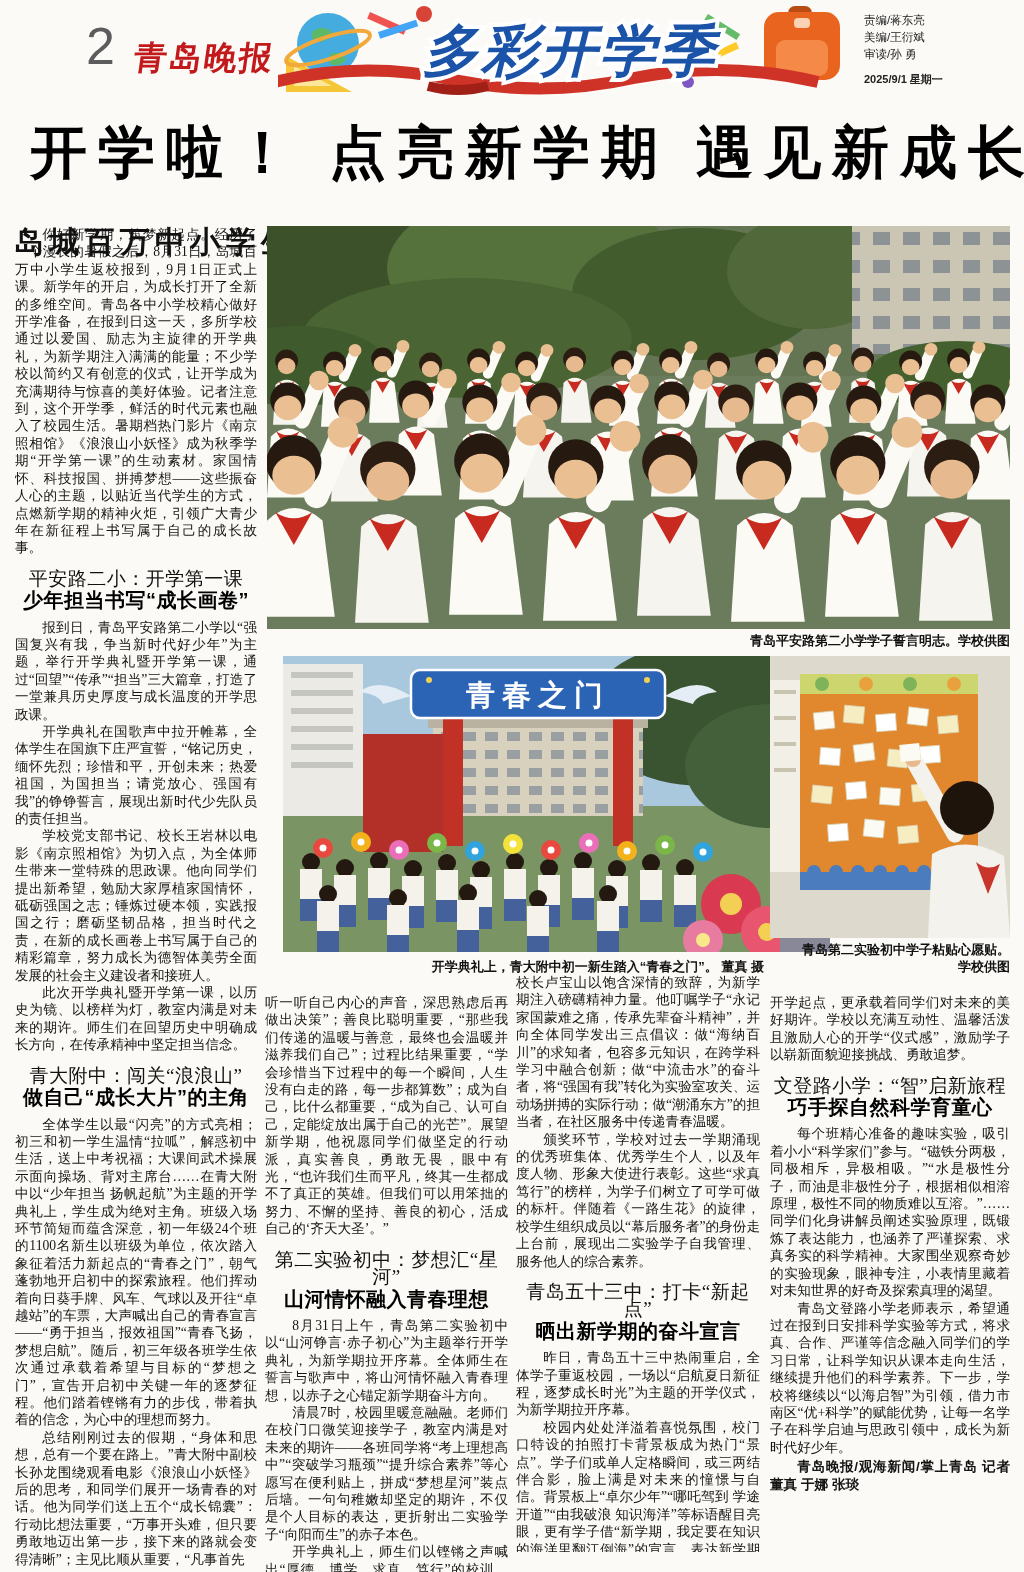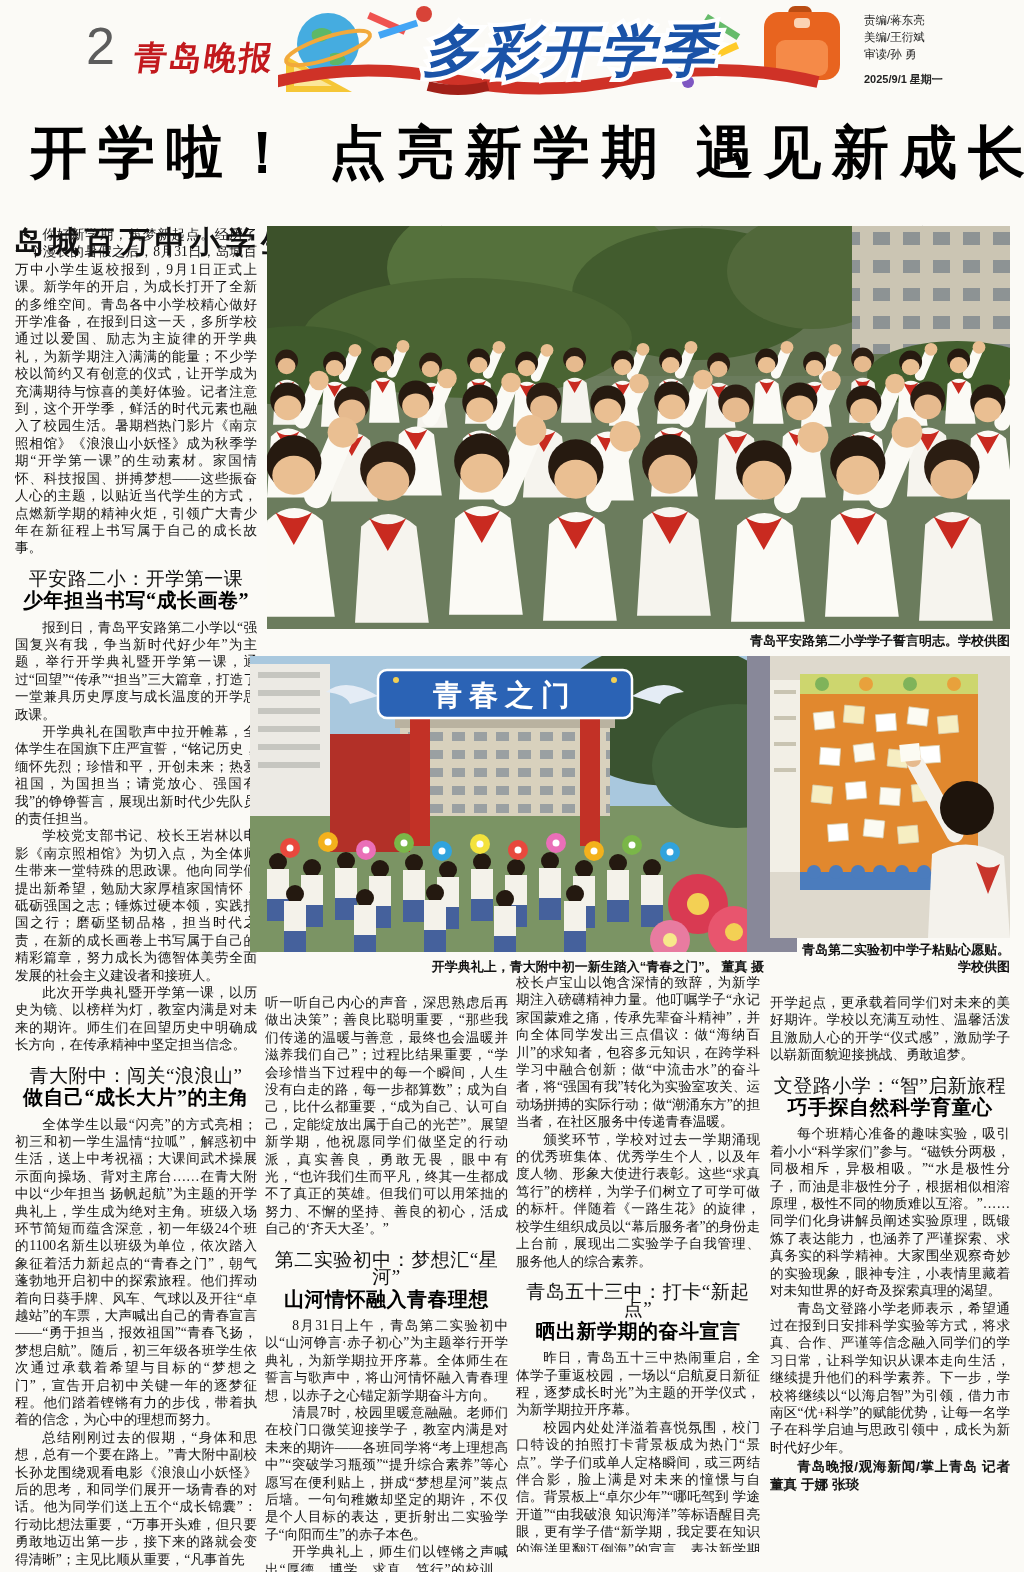--- a/index.html
+++ b/index.html
@@ -25,28 +25,28 @@
   
   .col{overflow:hidden;font-size:13.6px;line-height:17.4px;text-align:justify;}
   #leftcol{left:15px;top:226px;width:242px;height:1346px;}
   #col2{left:265px;top:994px;width:243px;height:578px;}
   #col3{left:516px;top:974px;width:244px;height:578px;}
   #col4{left:770px;top:994px;width:240px;height:578px;}
   .para{margin:0;text-indent:2em;}
   .para.cont{text-indent:0;}
   .sec-head{margin:13px 0 9px;text-align:center;}
   .kicker{font-size:19px;letter-spacing:0.5px;color:#111;text-align:center;}
-  .sec-title{font-family:Liberation Serif, serif;font-weight:bold;font-size:20px;margin-top:5px;letter-spacing:0.5px;color:#000;}
+  .sec-title{font-family:Liberation Sans, sans-serif;font-weight:bold;font-size:20px;margin-top:5px;letter-spacing:0.5px;color:#000;}
   .byline{margin:2px 0 0;font-family:"Liberation Sans",sans-serif;font-weight:bold;font-size:13.6px;text-indent:2em;}
 
   
   .photo{overflow:hidden;background:#889;}
   #photo1{left:267px;top:226px;width:743px;height:403px;}
   #cap1{left:267px;top:632px;width:743px;}
-  #photo2{left:250px;top:656px;width:547px;height:296px;}
+  #photo2{left:283px;top:656px;width:547px;height:296px;}
   #cap2{left:267px;top:958px;width:497px;}
   #photo3{left:770px;top:656px;width:240px;height:282px;}
   #cap3{left:770px;top:941px;width:240px;line-height:17px;}
   .caption{font-family:"Liberation Sans",sans-serif;font-weight:bold;font-size:13px;text-align:right;color:#111;}
   svg{display:block;}
 </style>
 </head>
 <body>
 
 <div class="page">

